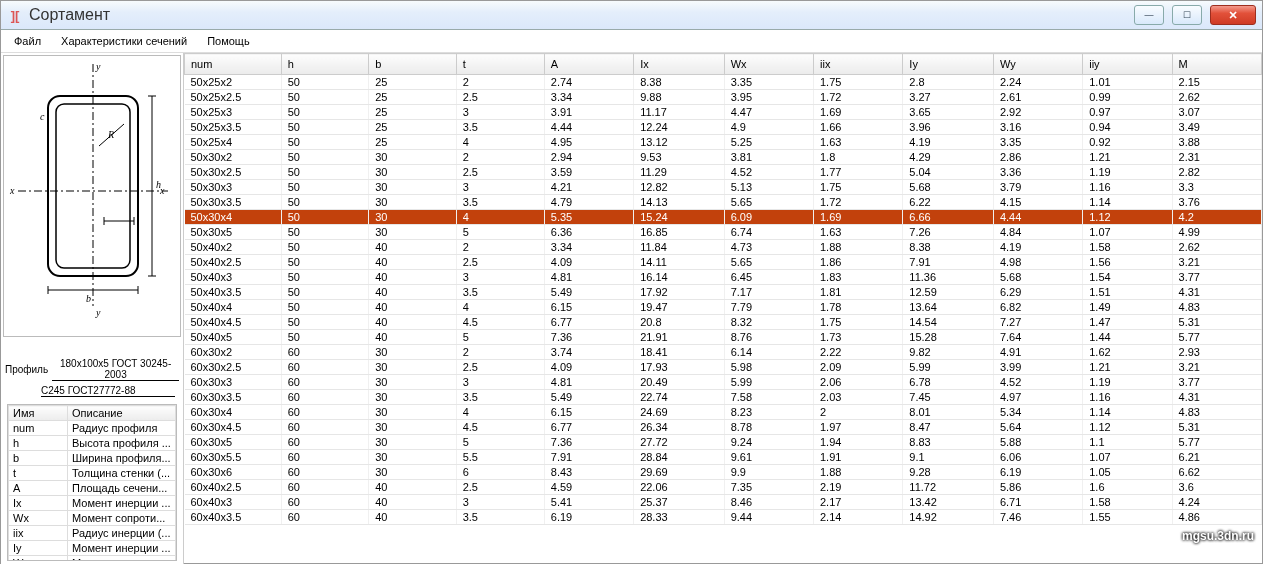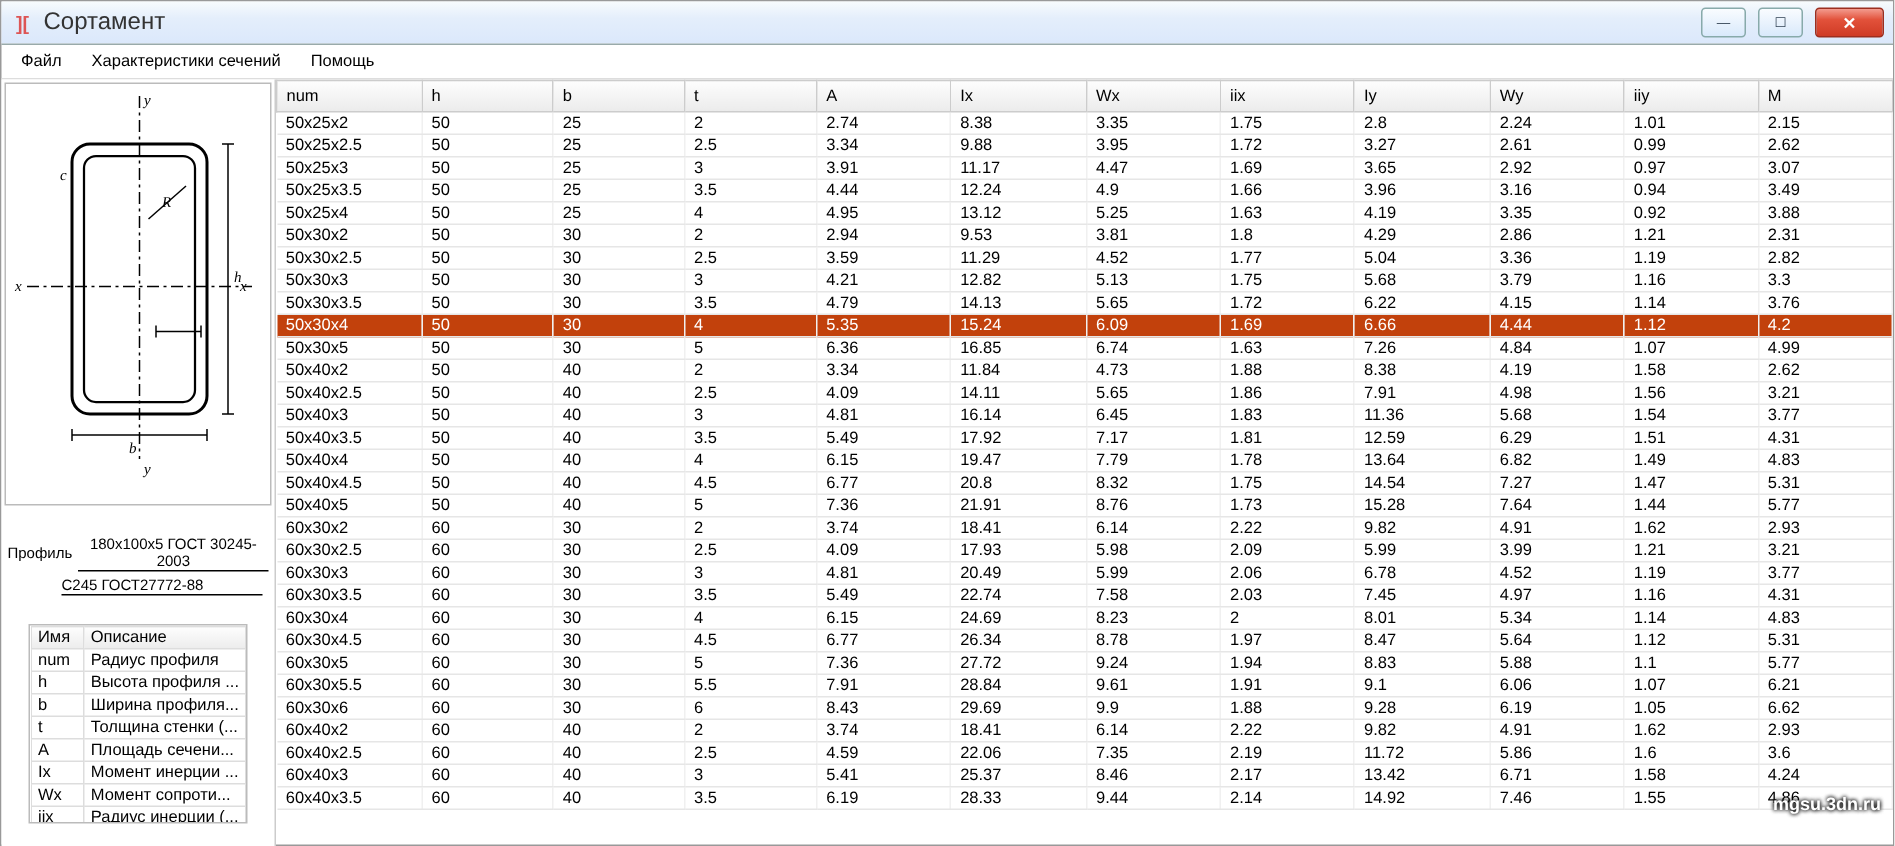--- a/index.html
+++ b/index.html
@@ -12,21 +12,21 @@
 .winbtn.close{width:44px;background:linear-gradient(#f39b8e,#e2513a 40%,#cf3b25);border-color:#9c2e1f;color:#fff;font-weight:bold;font-size:11px}
 .menubar{height:20px;display:flex;align-items:center;padding:1px 4px;gap:2px;border-bottom:1px solid #ddd}
 .menubar .mi{padding:1px 8px;border:1px solid transparent;border-radius:2px}
 .body{display:flex;height:calc(100% - 48px)}
 .left{width:182px;border-right:1px solid #ccc;display:flex;flex-direction:column;background:#fff}
 .diagram{height:280px;border:1px solid #bbb;margin:2px;position:relative;background:#fff}
 .profline{display:flex;align-items:center;gap:4px;padding:0 4px;margin-top:19px}
 .profline .pl{font-size:10px}
 .profline .pv{flex:1;border-bottom:1px solid #000;text-align:center;font-size:10px;padding:0 2px}
 .grade{border-bottom:1px solid #000;text-align:left;font-size:10px;margin:4px 8px 1px 40px}
-.proptable{flex:1;border:1px solid #bbb;margin:18px;overflow:auto}
+.proptable{flex:1;border:1px solid #bbb;margin:6px;overflow:auto}
 .proptable table{width:100%;border-collapse:collapse;font-size:11px}
 .proptable th,.proptable td{border:1px solid #ddd;padding:1px 4px;text-align:left;white-space:nowrap;overflow:hidden}
 .proptable th{background:linear-gradient(#fdfdfd,#ececec);font-weight:normal}
 .proptable th:first-child,.proptable td:first-child{width:50px}
 .right{flex:1;overflow:auto;position:relative}
 .datagrid{width:100%;border-collapse:collapse;font-size:11px}
 .datagrid th{position:sticky;top:0;background:linear-gradient(#fdfdfd,#ebebeb);border:1px solid #ccc;padding:2px 6px;text-align:left;font-weight:normal;height:16px}
 .datagrid td{border-bottom:1px solid #e6e6e6;border-right:1px solid #f0f0f0;padding:0 6px;height:14px;line-height:14px;white-space:nowrap}
 .datagrid tr.sel td{background:#c2410c;color:#fff}
 .credit{position:absolute;right:8px;bottom:20px;font-size:12px;color:#fff;text-shadow:0 0 3px #000,0 0 3px #000;font-weight:bold}
@@ -534,34 +534,20 @@
               <td>8.43</td>
               <td>29.69</td>
               <td>9.9</td>
               <td>1.88</td>
               <td>9.28</td>
               <td>6.19</td>
               <td>1.05</td>
               <td>6.62</td>
             </tr>
             <tr>
-              <td>60x40x2</td>
-              <td>60</td>
-              <td>40</td>
-              <td>2</td>
-              <td>3.74</td>
-              <td>18.41</td>
-              <td>6.14</td>
-              <td>2.22</td>
-              <td>9.82</td>
-              <td>4.91</td>
-              <td>1.62</td>
-              <td>2.93</td>
-            </tr>
-            <tr>
               <td>60x40x2.5</td>
               <td>60</td>
               <td>40</td>
               <td>2.5</td>
               <td>4.59</td>
               <td>22.06</td>
               <td>7.35</td>
               <td>2.19</td>
               <td>11.72</td>
               <td>5.86</td>

